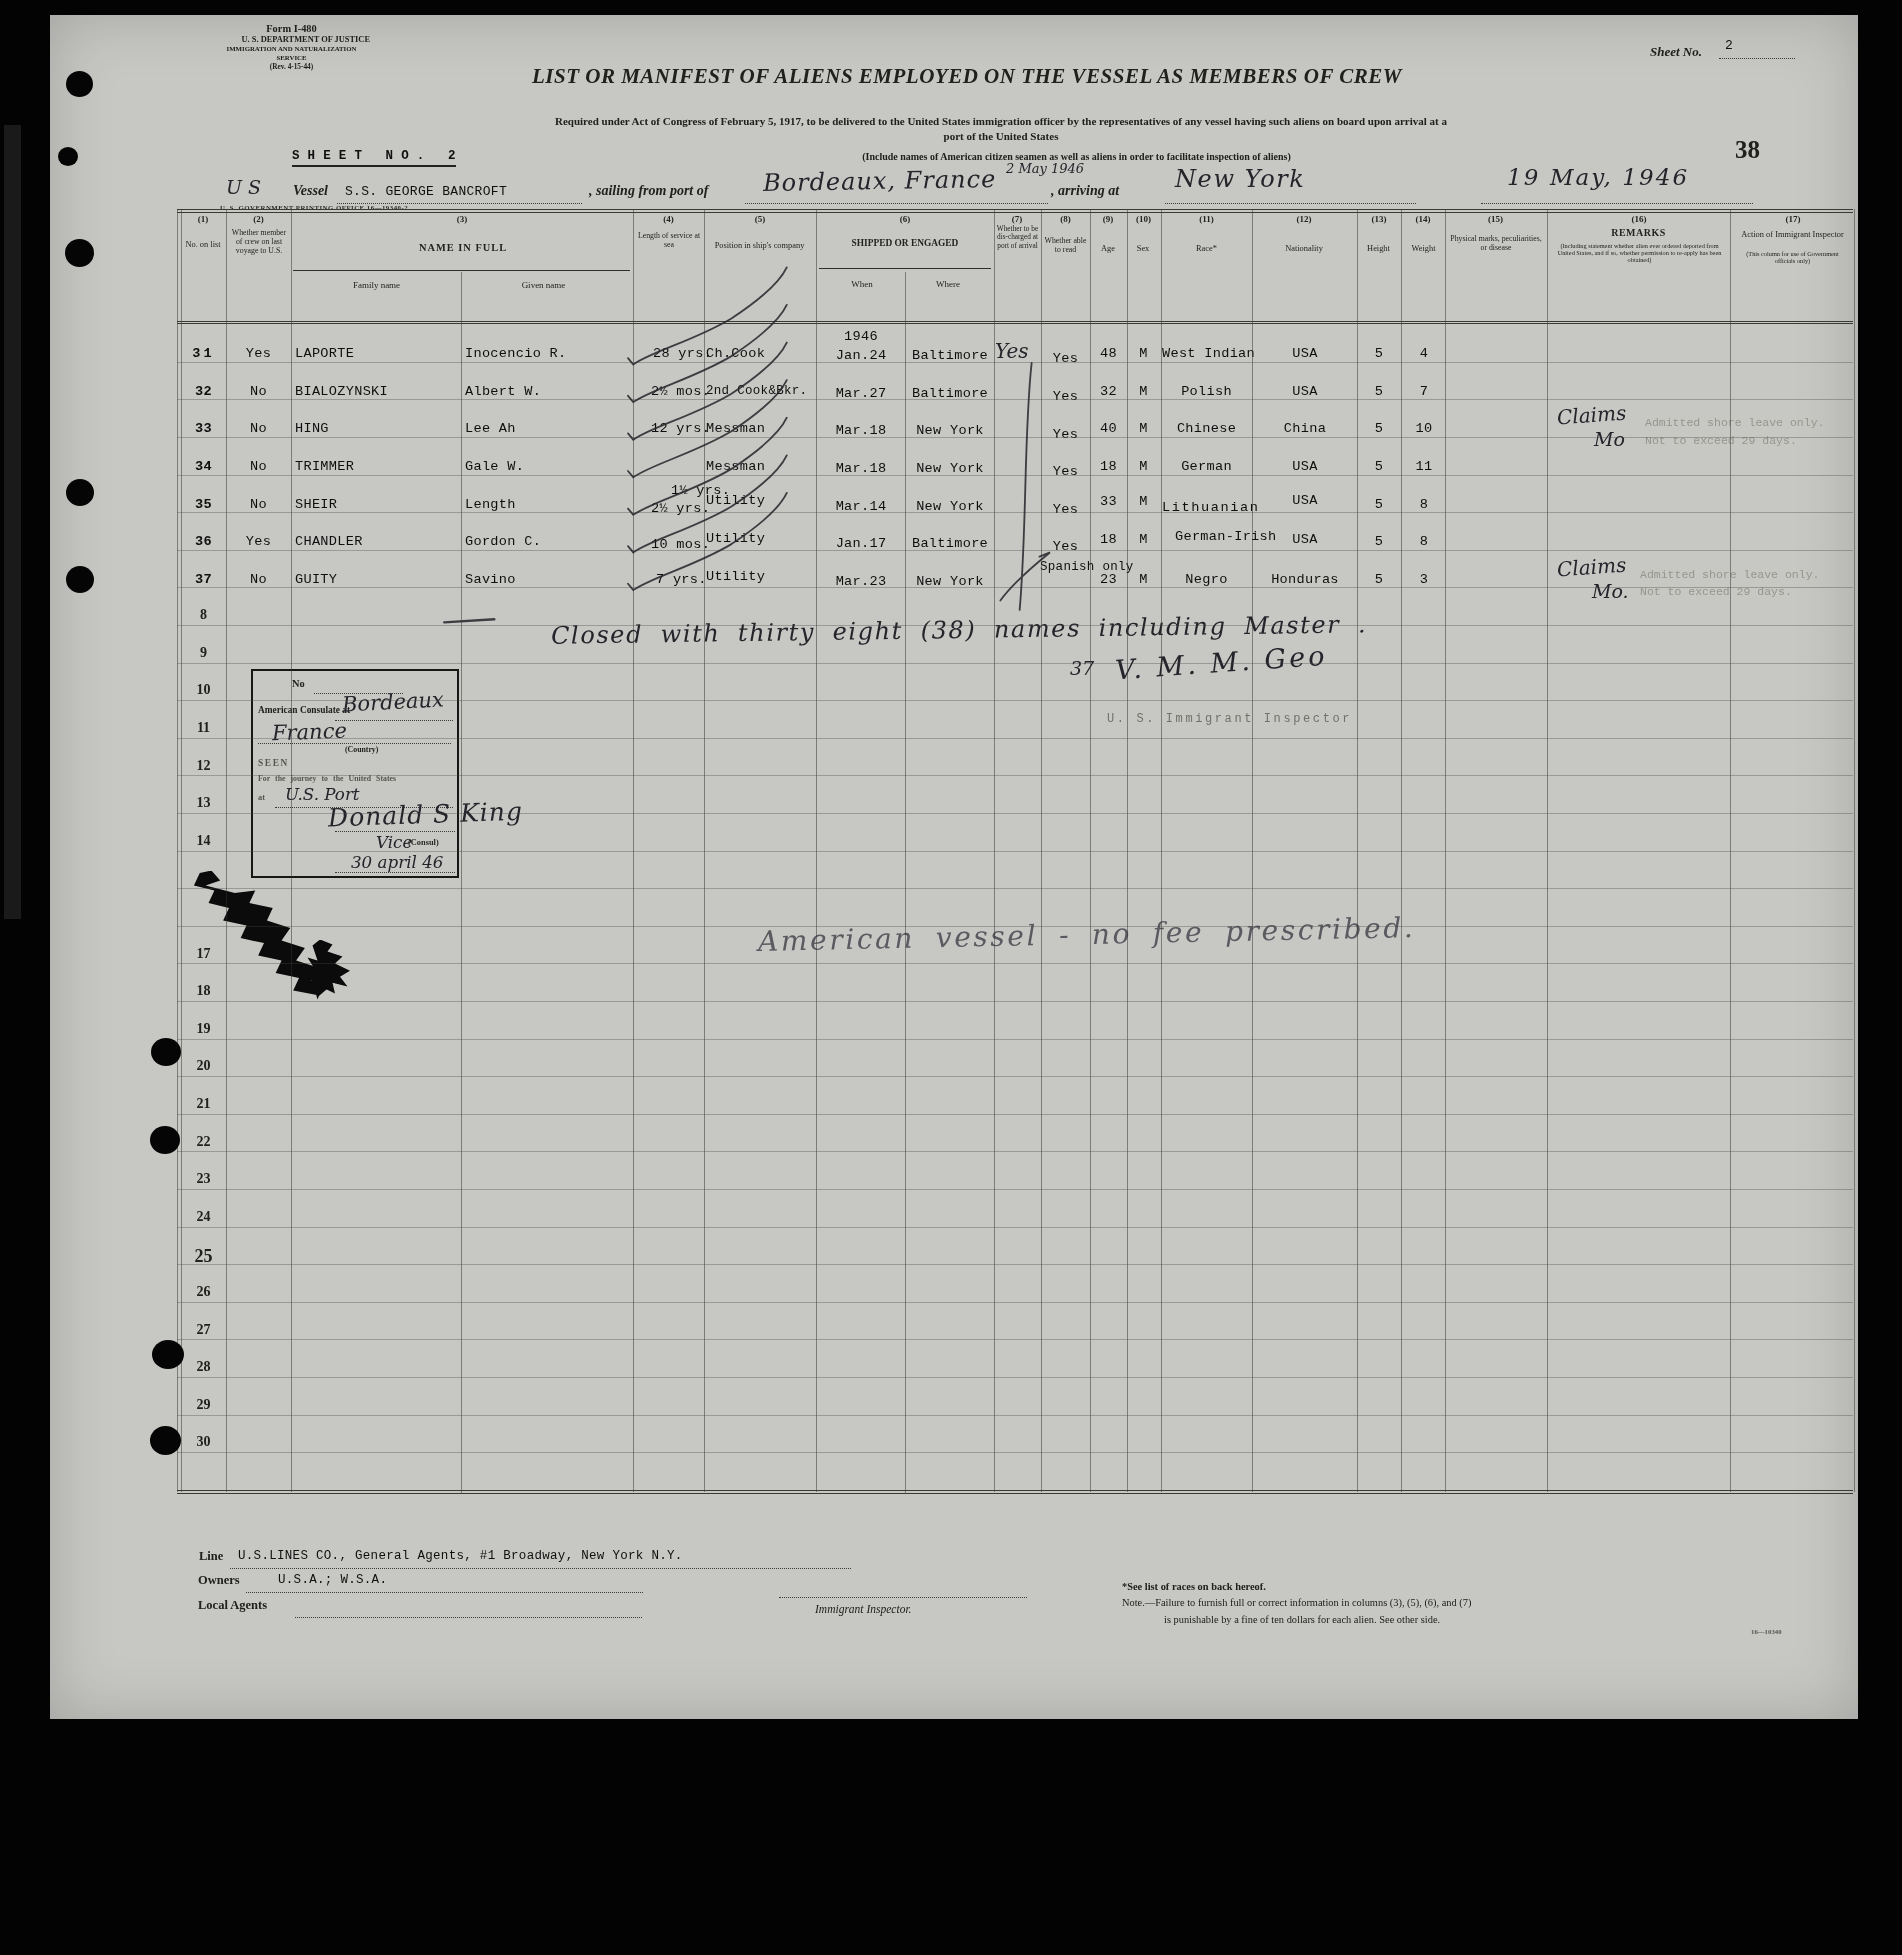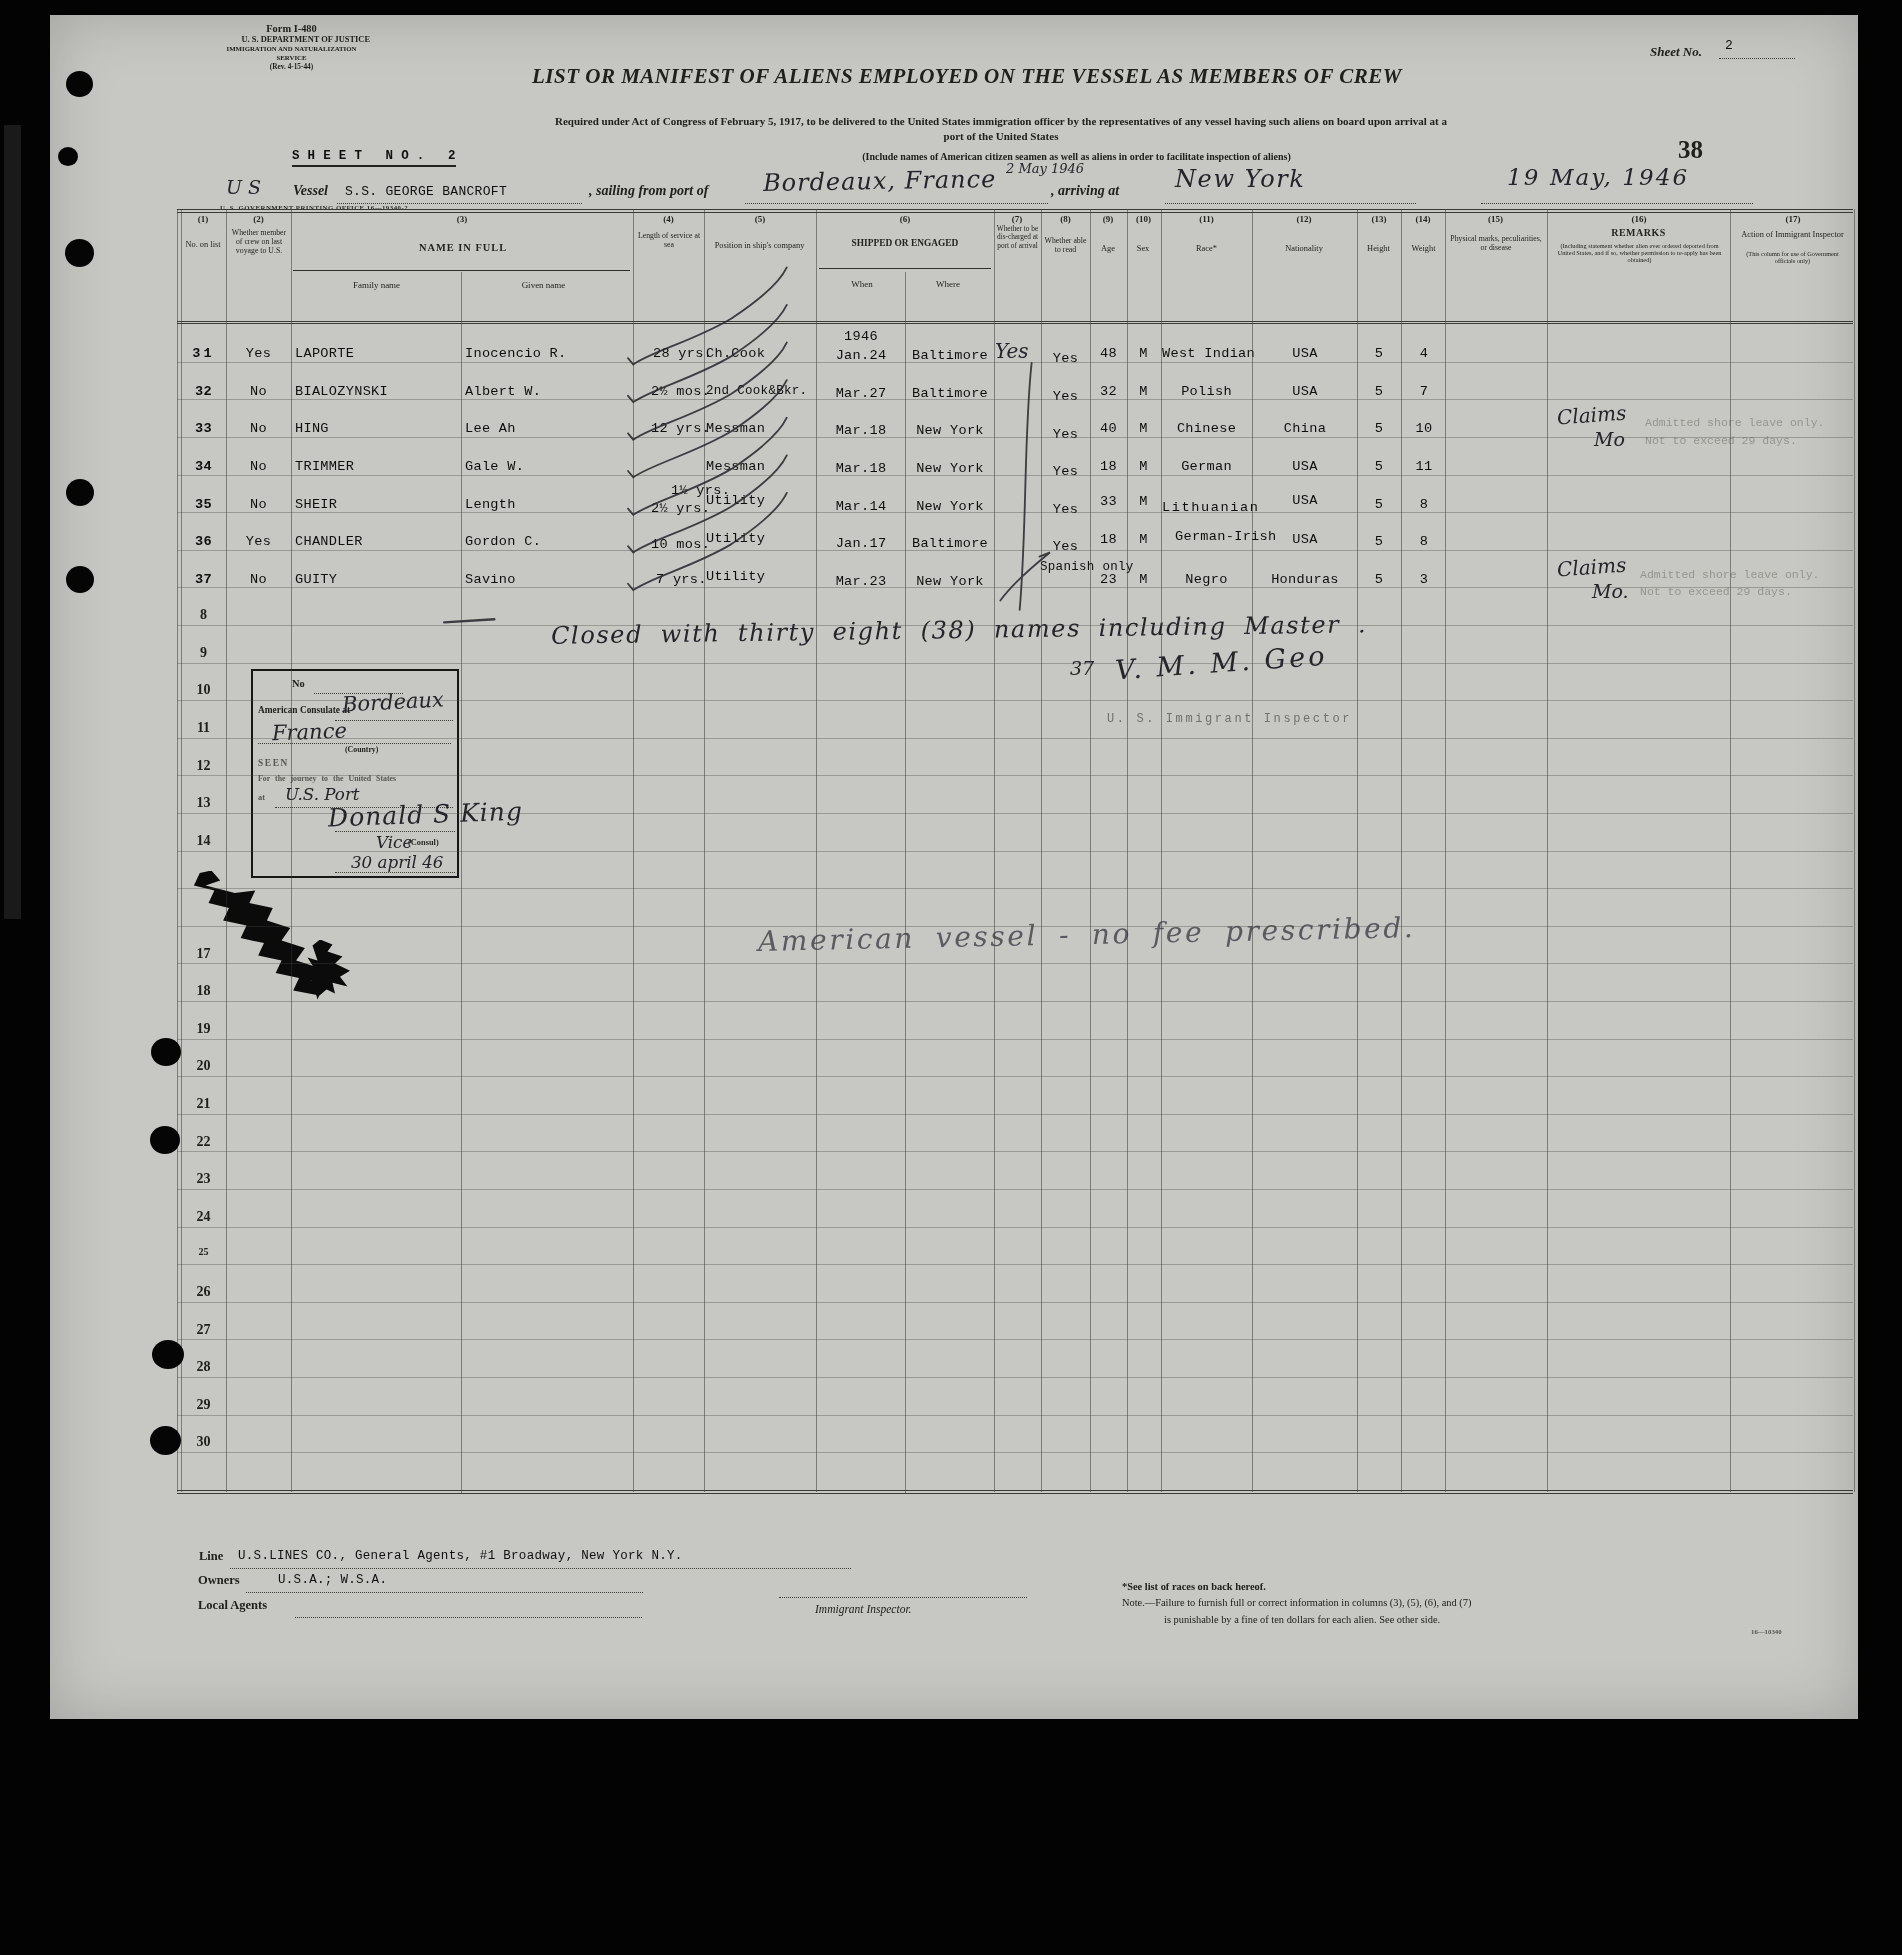--- a/index.html
+++ b/index.html
@@ -38,21 +38,21 @@
     <div class="abs p c" style="left:163px;top:7.3px;width:157px;line-height:1.25;">
       <div class="pb" style="font-size:10.4px;">Form I-480</div>
       <div class="pb" style="font-size:8.4px;text-align:right;">U. S. DEPARTMENT OF JUSTICE</div>
       <div class="pb" style="font-size:6.8px;">IMMIGRATION AND NATURALIZATION SERVICE</div>
       <div class="pb" style="font-size:7.3px;">(Rev. 4-15-44)</div>
     </div>
 
     <span class="abs p pb pi" style="left:1600px;top:29px;font-size:13px;">Sheet No.</span>
     <span class="abs t" style="left:1675px;top:23px;font-size:13px;">2</span>
     <div class="abs dot" style="left:1669px;top:42px;width:76px;"></div>
-    <span class="abs p pb" style="left:1628px;top:121px;font-size:25px;">38</span>
+    <span class="abs p pb" style="left:1685px;top:121px;font-size:25px;">38</span>
 
     <div class="abs p pb c" style="left:264px;top:49px;width:1306px;font-size:21px;letter-spacing:0.5px;font-style:italic;">LIST OR MANIFEST OF ALIENS EMPLOYED ON THE VESSEL AS MEMBERS OF CREW</div>
 
     <div class="abs p pb c" style="left:170px;top:100px;width:1562px;font-size:11px;">Required under Act of Congress of February 5, 1917, to be delivered to the United States immigration officer by the representatives of any vessel having such aliens on board upon arrival at a</div>
     <div class="abs p pb c" style="left:170px;top:115px;width:1562px;font-size:11px;">port of the United States</div>
 
     <span class="abs t" style="left:242px;top:134px;font-size:12.5px;font-weight:bold;border-bottom:2.1px double #222;padding-bottom:2.1px;">S H E E T   N O .   2</span>
     <div class="abs p pb c" style="left:619px;top:136px;width:815px;font-size:10px;">(Include names of American citizen seamen as well as aliens in order to facilitate inspection of aliens)</div>
 
     <span class="abs hw" style="left:176px;top:161px;font-size:19px;">U S</span>
@@ -259,21 +259,21 @@
     <span class="abs p pb c" style="left:132px;top:780px;width:43px;font-size:14px;">13</span>
     <span class="abs p pb c" style="left:132px;top:818px;width:43px;font-size:14px;">14</span>
     <span class="abs p pb c" style="left:132px;top:931px;width:43px;font-size:14px;">17</span>
     <span class="abs p pb c" style="left:132px;top:968px;width:43px;font-size:14px;">18</span>
     <span class="abs p pb c" style="left:132px;top:1006px;width:43px;font-size:14px;">19</span>
     <span class="abs p pb c" style="left:132px;top:1043px;width:43px;font-size:14px;">20</span>
     <span class="abs p pb c" style="left:132px;top:1081px;width:43px;font-size:14px;">21</span>
     <span class="abs p pb c" style="left:132px;top:1119px;width:43px;font-size:14px;">22</span>
     <span class="abs p pb c" style="left:132px;top:1156px;width:43px;font-size:14px;">23</span>
     <span class="abs p pb c" style="left:132px;top:1194px;width:43px;font-size:14px;">24</span>
-    <span class="abs p pb c" style="left:132px;top:1231px;width:43px;font-size:10px;">25</span>
+    <span class="abs p pb c" style="left:132px;top:1231px;width:43px;font-size:18px;">25</span>
     <span class="abs p pb c" style="left:132px;top:1269px;width:43px;font-size:14px;">26</span>
     <span class="abs p pb c" style="left:132px;top:1307px;width:43px;font-size:14px;">27</span>
     <span class="abs p pb c" style="left:132px;top:1344px;width:43px;font-size:14px;">28</span>
     <span class="abs p pb c" style="left:132px;top:1382px;width:43px;font-size:14px;">29</span>
     <span class="abs p pb c" style="left:132px;top:1419px;width:43px;font-size:14px;">30</span>
 
     <span class="abs hw" style="left:501px;top:601px;font-size:24px;letter-spacing:1.6px;word-spacing:8.4px;transform:rotate(-0.8deg);">Closed with thirty eight (38) names including Master .</span>
     <span class="abs hw" style="left:1020px;top:642px;font-size:19px;">37</span>
     <span class="abs hw" style="left:1065px;top:632px;font-size:27px;letter-spacing:3.1px;transform:rotate(-4deg);">V. M. M. Geo</span>
     <span class="abs" style="left:1057px;top:697px;font-family:'Liberation Mono',monospace;font-size:12px;letter-spacing:2.6px;color:#71716b;">U. S. Immigrant Inspector</span>

